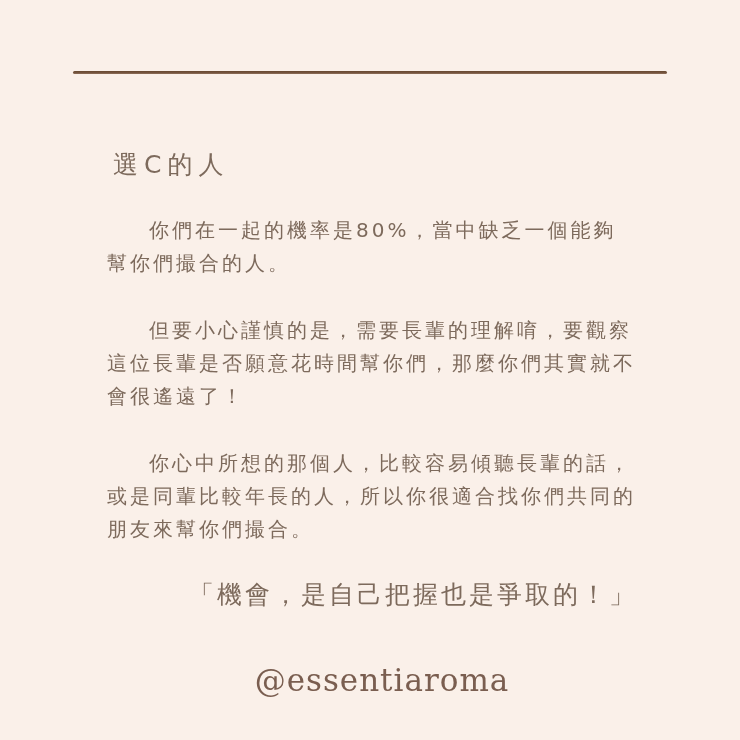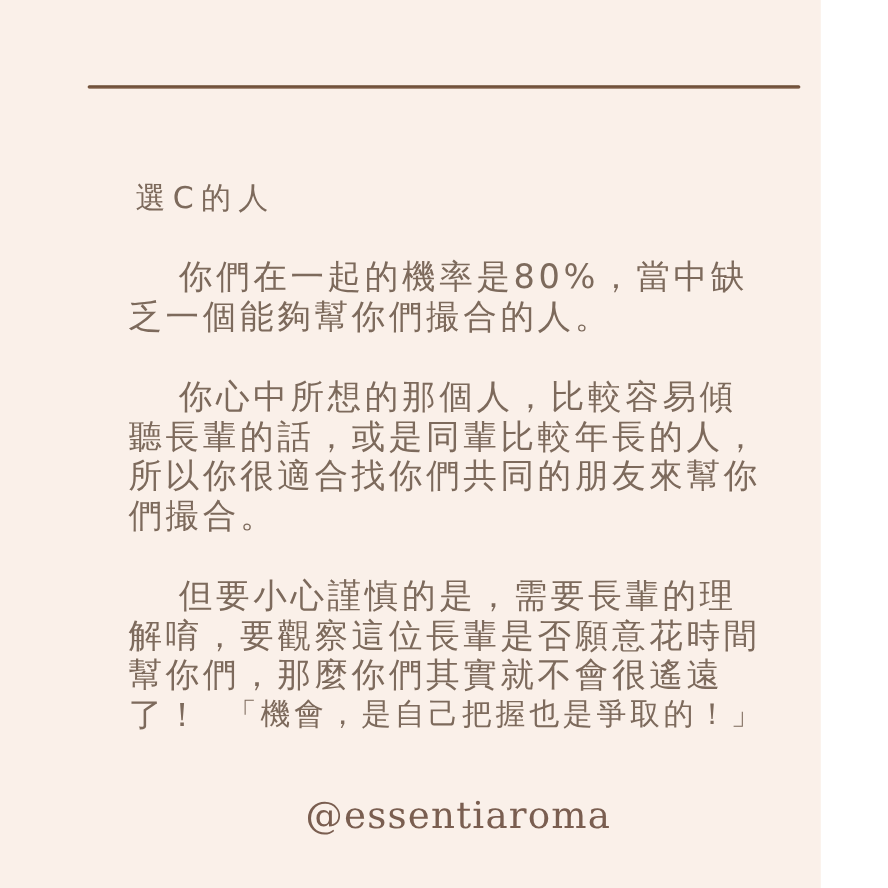--- a/index.html
+++ b/index.html
@@ -10,21 +10,21 @@
   }
   * { box-sizing: border-box; }
   html, body { margin: 0; padding: 0; }
   body {
     width: 740px;
     height: 740px;
     font-family: "DejaVu Sans", sans-serif;
   }
   .canvas {
     position: relative;
-    width: 684px;
+    width: 740px;
     height: 740px;
     background: var(--background-color);
     color: var(--text-color);
     overflow: hidden;
   }
   .divider {
     position: absolute;
     top: 71px;
     left: 73px;
     width: 594px;
@@ -40,21 +40,21 @@
     font-size: 25px;
     font-weight: 400;
     letter-spacing: 6px;
     color: var(--text-color);
   }
   .body-text {
     position: absolute;
     top: 214px;
     left: 107px;
     width: 532px;
-    font-size: 28px;
+    font-size: 20px;
     line-height: 33px;
     letter-spacing: 3px;
   }
   .body-text p {
     margin: 0 0 34px 0;
     text-indent: 42px;
   }
   .quote {
     position: absolute;
     top: 578px;
@@ -83,21 +83,21 @@
 <body>
 
 <div class="canvas">
 
   <div class="divider"></div>
 
   <h1 class="heading">選C的人</h1>
 
   <div class="body-text">
     <p>你們在一起的機率是80%，當中缺乏一個能夠幫你們撮合的人。</p>
+    <p>但要小心謹慎的是，需要長輩的理解唷，要觀察這位長輩是否願意花時間幫你們，那麼你們其實就不會很遙遠了！</p>
     <p>你心中所想的那個人，比較容易傾聽長輩的話，或是同輩比較年長的人，所以你很適合找你們共同的朋友來幫你們撮合。</p>
-    <p>但要小心謹慎的是，需要長輩的理解唷，要觀察這位長輩是否願意花時間幫你們，那麼你們其實就不會很遙遠了！</p>
   </div>
 
   <p class="quote">「機會，是自己把握也是爭取的！」</p>
 
   <p class="handle">@essentiaroma</p>
 
 </div>
 
 </body></html>

